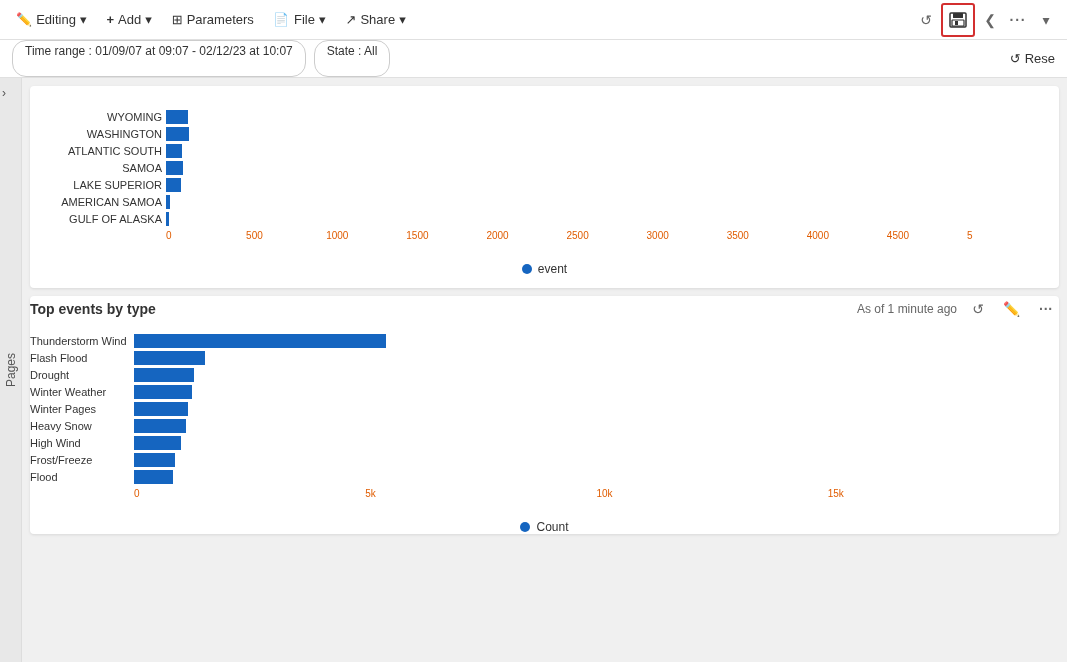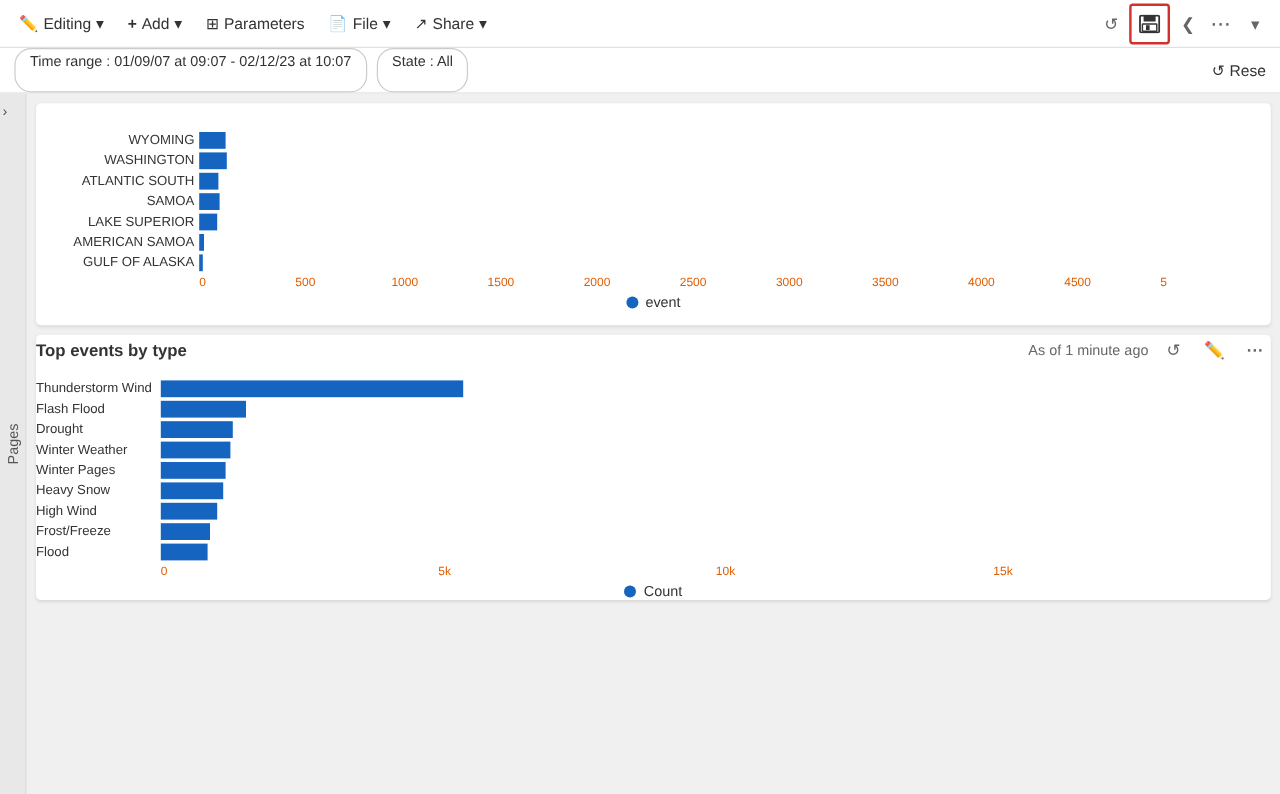--- a/index.html
+++ b/index.html
@@ -103,21 +103,21 @@
     
     .x-axis {
       display: flex; margin-left: 124px; font-size: 10px; color: #e05c00;
       margin-top: 4px;
     }
     .x-axis-tick { flex: 1; text-align: left; }
 
     
     .legend {
       display: flex; align-items: center; justify-content: center;
-      gap: 6px; margin-top: 4px; font-size: 12px; text-align: right;
+      gap: 6px; margin-top: 21px; font-size: 12px; text-align: right;
     }
     .legend-dot {
       width: 10px; height: 10px; border-radius: 50%; background: #1565c0;
       flex-shrink: 0;
     }
 
     
     .bar-label-sm {
       text-align: left; font-size: 11px; color: #333; min-width: 100px;
       flex-shrink: 0;

